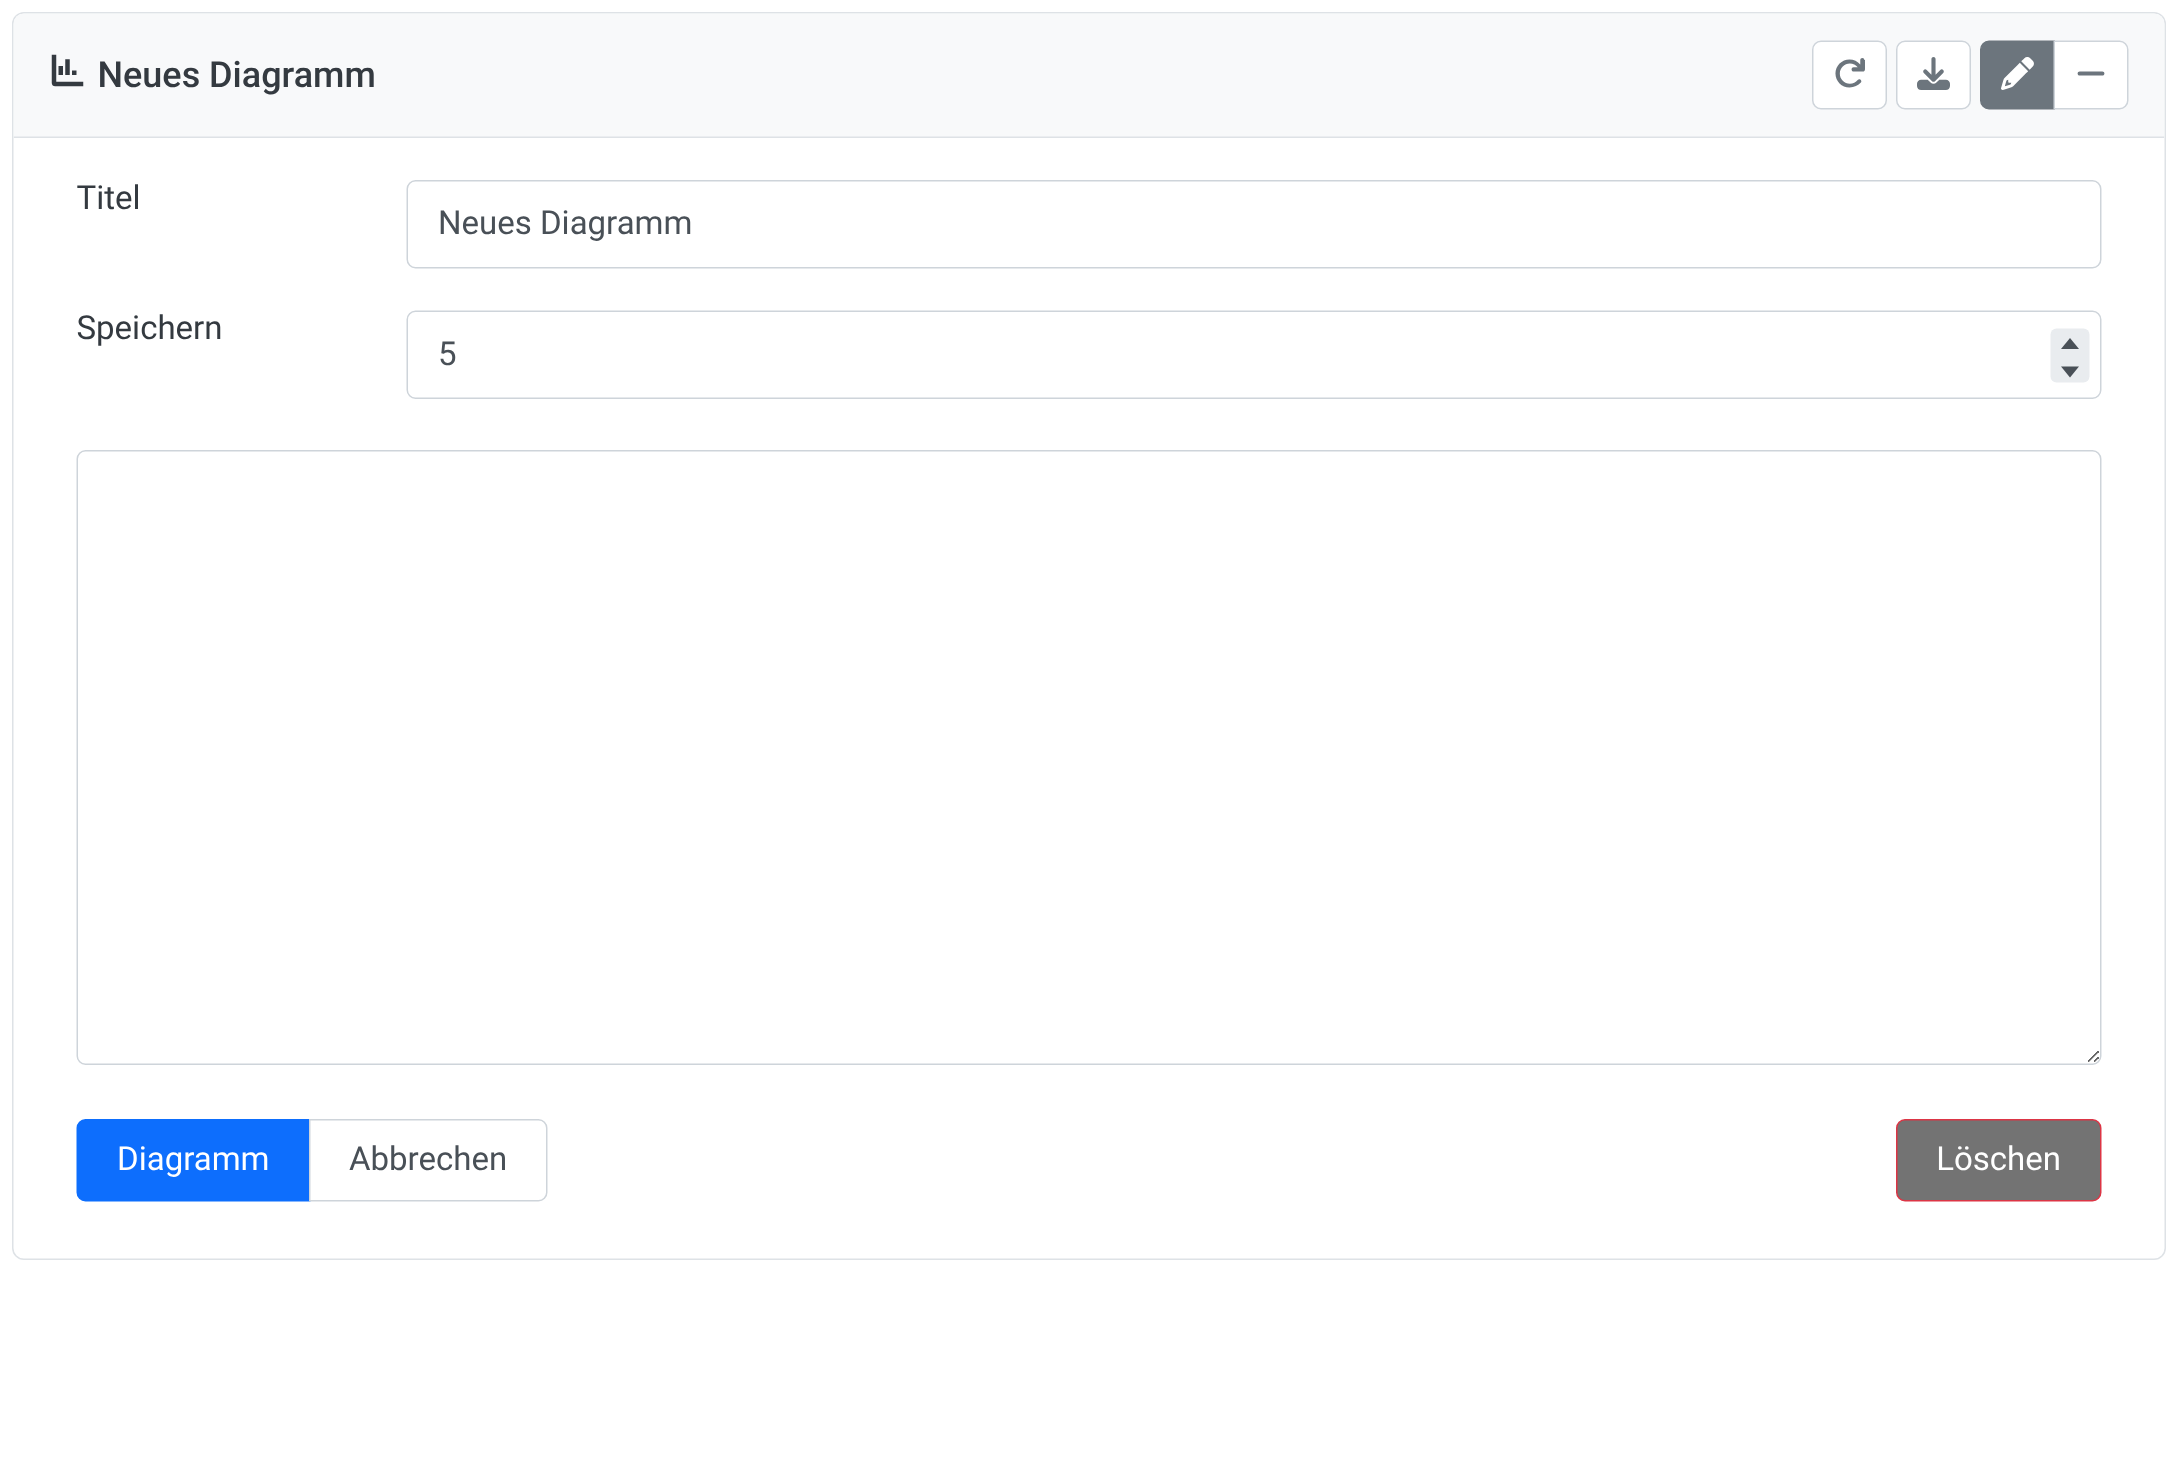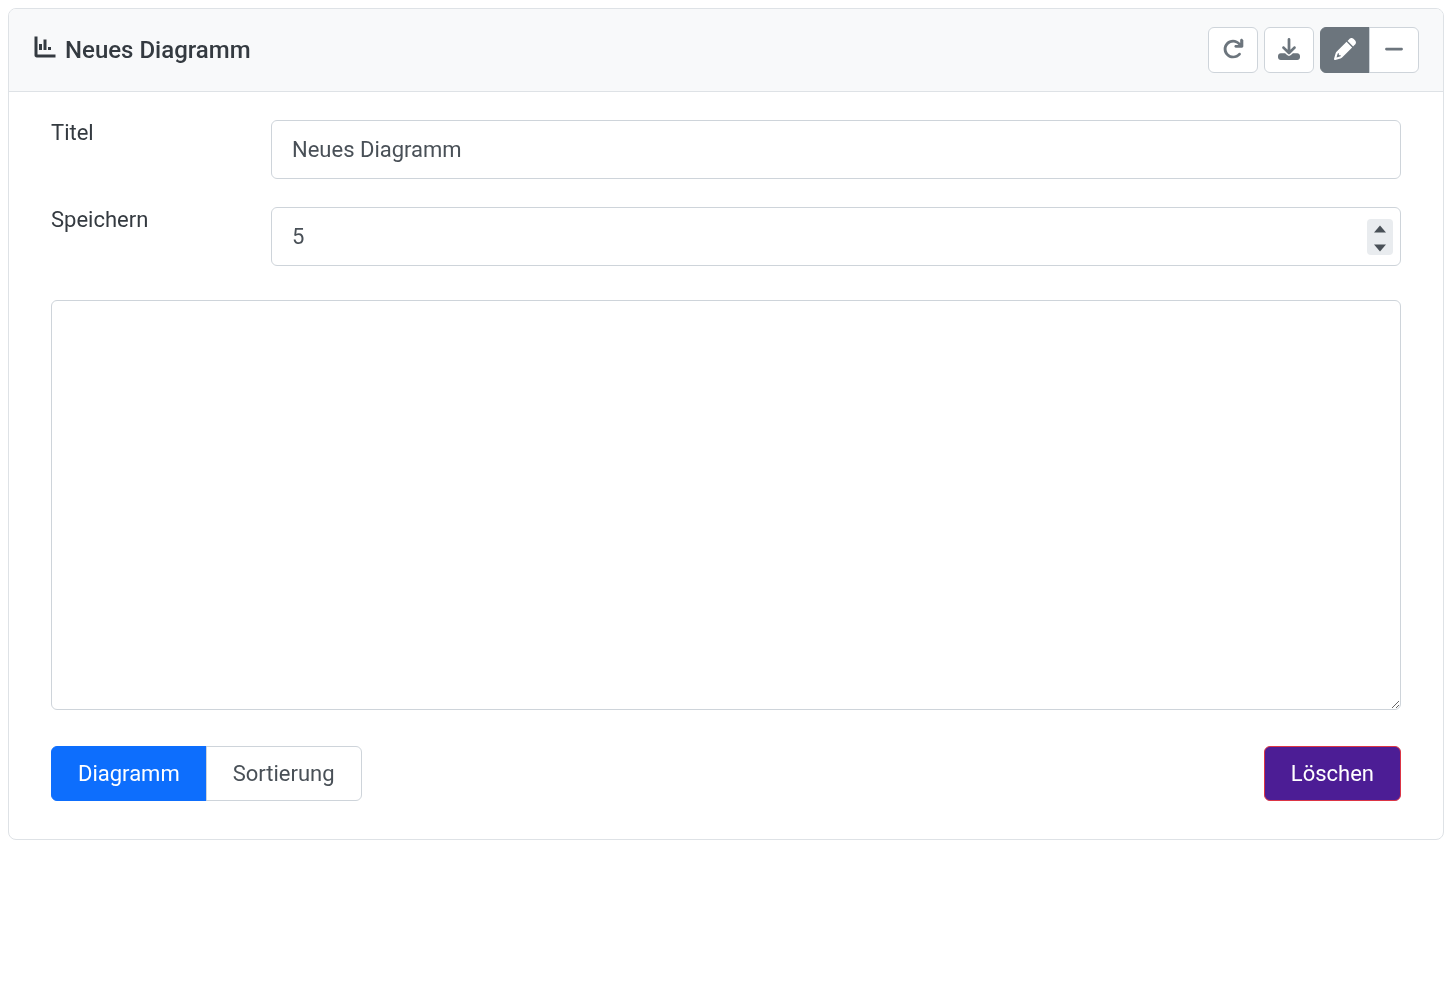--- a/index.html
+++ b/index.html
@@ -125,21 +125,21 @@
       font-size: 22px;
       font-weight: 400;
       padding: 14px 26px;
       border-radius: 6px;
       cursor: pointer;
       border: 1px solid transparent;
       font-family: inherit;
     }
     .btn-primary { background: #0d6efd; color: #fff; border-color: #0d6efd; border-top-right-radius: 0; border-bottom-right-radius: 0;}
     .btn-outline { background: #fff; color: #495057; border-color: #ced4da; border-top-left-radius: 0; border-bottom-left-radius: 0; margin-left: -1px;}
-    .btn-danger { background: #4c1d95; color: #fff; border-color: #dc3545; }
+    .btn-danger { background: #737373; color: #fff; border-color: #dc3545; }
   </style>
 </head>
 <body>
 
 <div class="card">
   <div class="card-header">
     <div class="card-title">
       <span>
         <svg viewBox="0 0 512 512">
             <path d="M32 32v400c0 26.5 21.5 48 48 48h400v-64H96V32H32zm96 288h64V192h-64v128zm96 0h64V96h-64v224zm96 0h64V256h-64v64z"></path>
@@ -200,18 +200,18 @@
               </svg></span>
         </div>
       </div>
     </div>
 
     <textarea class="textarea" style=""></textarea>
 
     <div class="button-row">
       <div class="button-group-left">
         <button class="btn btn-primary" type="button">Diagramm</button>
-        <button class="btn btn-outline" type="button">Sortierung</button>
+        <button class="btn btn-outline" type="button">Abbrechen</button>
       </div>
       <button class="btn btn-danger" type="button">Löschen</button>
     </div>
   </div>
 </div>
 
 </body></html>

